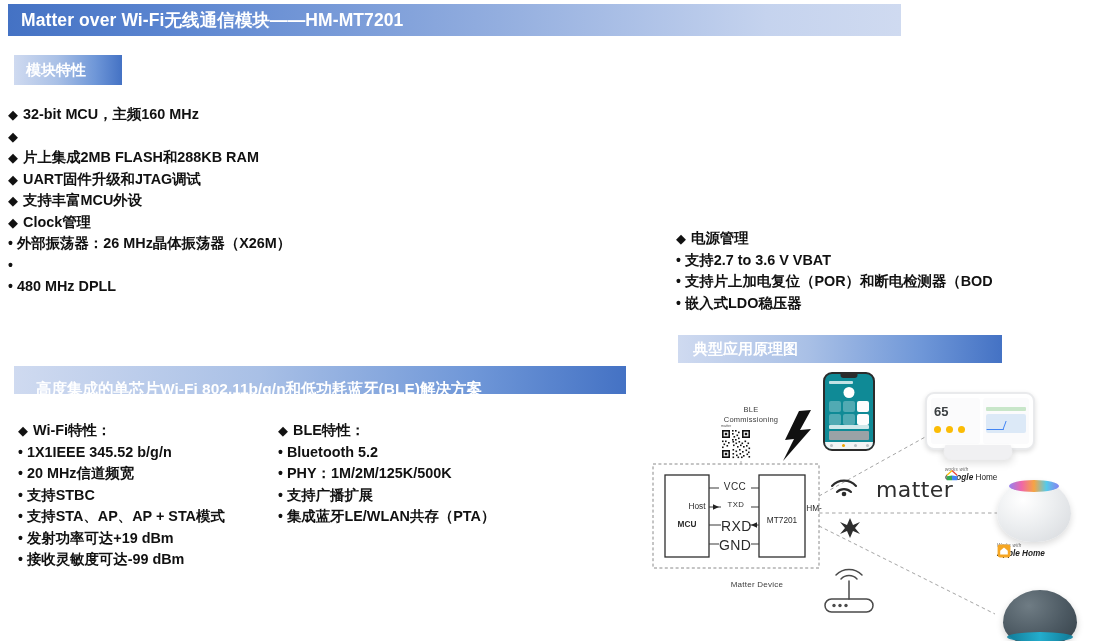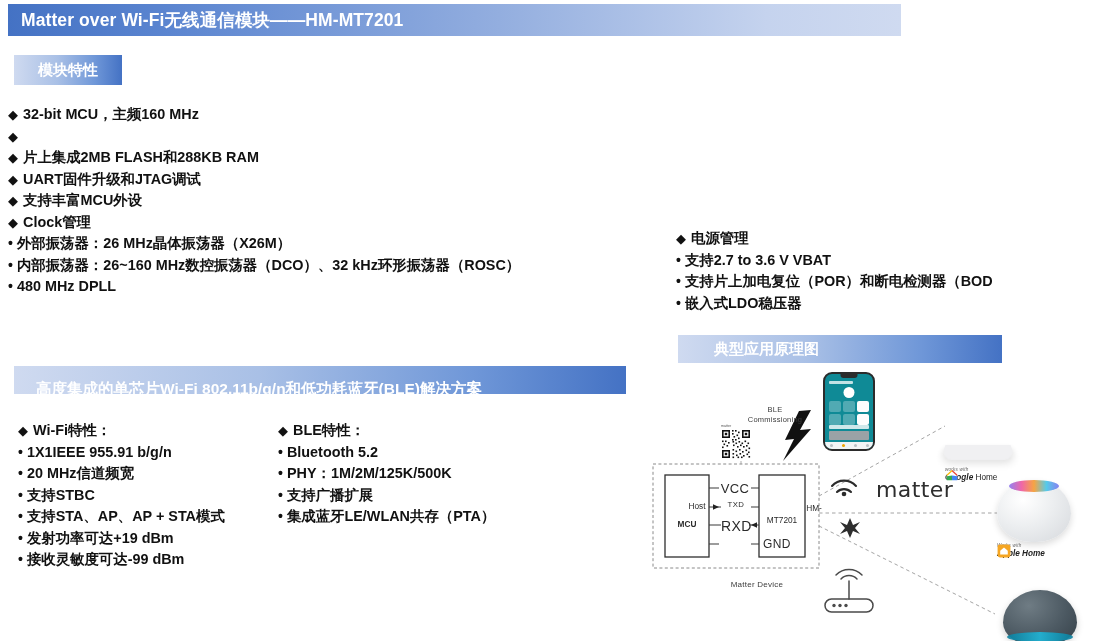--- a/index.html
+++ b/index.html
@@ -20,27 +20,27 @@
   .titlebar .t{
     color:#ffffff;font-size:17.5px;font-weight:700;letter-spacing:.1px;
     padding-left:13px;white-space:nowrap;
   }
 
   
   .badge{
     position:absolute;height:30px;display:flex;align-items:center;
     background:linear-gradient(to right,#cfdaf0 0%,#a9c0e6 40%,#6f97d8 75%,#4472c4 100%);
   }
-  .badge span{color:#fff;font-size:15px;font-weight:700;padding-left:24px;white-space:nowrap;}
+  .badge span{color:#fff;font-size:15px;font-weight:700;padding-left:12px;white-space:nowrap;}
 
   #badge-module{left:14px;top:55px;width:108px;}
   #badge-soc{left:14px;top:366px;width:612px;height:28px;}
   #badge-soc span{font-size:15.5px;padding-left:22px;margin-top:19px;}
   #badge-schematic{left:678px;top:335px;width:324px;height:28px;}
-  #badge-schematic span{font-size:15px;padding-left:36px;}
+  #badge-schematic span{font-size:15px;padding-left:15px;}
 
   
   .list{position:absolute;}
   .li{display:flex;align-items:baseline;white-space:nowrap;line-height:21.5px;}
   .li .mk{flex:0 0 auto;font-weight:700;}
   .li .tx{font-weight:700;}
 
   .lv1{font-size:14.4px;}
   .lv1 .mk{font-size:13px;margin-right:5px;}
   .lv2{font-size:14.4px;}
@@ -110,21 +110,21 @@
   .ww .big em{font-style:normal;font-weight:400;}
   #ww-google{left:300px;top:100px;}
   #ww-apple{left:352px;top:176px;}
 
   
   #matter-logo{position:absolute;left:198px;top:104px;width:160px;height:34px;display:flex;align-items:center;gap:11px;}
   #matter-logo .wm{font-size:22px;color:#2e2e2e;letter-spacing:.4px;font-family:"DejaVu Sans",sans-serif;}
 
   
   .dlabel{position:absolute;font-size:7.5px;color:#3c3c3c;letter-spacing:.25px;text-align:center;line-height:10px;}
-  #lbl-ble{left:92px;top:37px;width:76px;}
+  #lbl-ble{left:68px;top:37px;width:76px;}
   #lbl-matterdev{left:52px;top:212px;width:120px;font-size:8px;}
 
   
   #qrbox{position:absolute;left:74px;top:56px;width:34px;height:42px;}
   #qrbox .mt{position:absolute;left:2px;top:0;font-size:3.6px;color:#555;}
 </style>
 </head>
 <body>
 
 <div class="page">
@@ -160,21 +160,20 @@
       <div class="li lv1">
         <span class="mk">◆</span>
         <span class="tx"> Clock管理</span>
       </div>
       <div class="li lv2">
         <span class="mk">•</span>
         <span class="tx">外部振荡器：26 MHz晶体振荡器（X26M）</span>
       </div>
       <div class="li lv2">
         <span class="mk">•</span>
-        <span class="tx">内部振荡器：26~160 MHz数控振荡器（DCO）、32 kHz环形振荡器（ROSC）</span>
       </div>
       <div class="li lv2">
         <span class="mk">•</span>
         <span class="tx">480 MHz DPLL</span>
       </div>
     </div>
 
   <div class="list" id="list-power">
       <div class="li lv1">
         <span class="mk">◆</span>
@@ -202,21 +201,21 @@
     <span>典型应用原理图</span>
   </div>
 
   <div class="list" id="list-wifi">
       <div class="li lv1">
         <span class="mk">◆</span>
         <span class="tx">Wi-Fi特性：</span>
       </div>
       <div class="li lv2">
         <span class="mk">•</span>
-        <span class="tx">1X1IEEE 955.91 b/g/n</span>
+        <span class="tx">1X1IEEE 345.52 b/g/n</span>
       </div>
       <div class="li lv2">
         <span class="mk">•</span>
         <span class="tx">20 MHz信道频宽</span>
       </div>
       <div class="li lv2">
         <span class="mk">•</span>
         <span class="tx">支持STBC</span>
       </div>
       <div class="li lv2">
@@ -300,24 +299,24 @@
         <rect x="0" y="26" width="48" height="13" rx="6.5"></rect>
         <line x1="24" y1="26" x2="24" y2="8"></line>
         <path d="M16,6 A11,11 0 0 1 32,6"></path>
         <path d="M11,2 A18,18 0 0 1 37,2"></path>
       </g>
       <circle cx="189" cy="237.5" r="1.7" fill="#4a4a4a"></circle>
       <circle cx="195" cy="237.5" r="1.7" fill="#4a4a4a"></circle>
       <circle cx="201" cy="237.5" r="1.7" fill="#4a4a4a"></circle>
     </svg>
 
-    <div style="position:absolute;left:74px;top:113px;width:32px;text-align:center;font-size:13px;color:#2b2b2b;letter-spacing:.4px;">VCC</div>
+    <div style="position:absolute;left:74px;top:113px;width:32px;text-align:center;font-size:10px;color:#2b2b2b;letter-spacing:.4px;">VCC</div>
     <div style="position:absolute;left:76px;top:132px;width:30px;text-align:center;font-size:7.8px;color:#2b2b2b;letter-spacing:.4px;">TXD</div>
     <div style="position:absolute;left:76px;top:150px;width:28px;text-align:center;font-size:14px;color:#2b2b2b;letter-spacing:.4px;">RXD</div>
-    <div style="position:absolute;left:74px;top:169px;width:32px;text-align:center;font-size:12px;color:#2b2b2b;letter-spacing:.4px;margin-left:42px;">GND</div>
+    <div style="position:absolute;left:74px;top:169px;width:32px;text-align:center;font-size:14px;color:#2b2b2b;letter-spacing:.4px;">GND</div>
 
     <div style="position:absolute;left:20px;top:133px;width:64px;text-align:center;font-size:8.3px;color:#2b2b2b;">Host</div>
     <div style="position:absolute;left:20px;top:151px;width:44px;text-align:center;font-size:8.3px;color:#2b2b2b;font-weight:bold;">MCU</div>
 
     <div style="position:absolute;left:114px;top:135px;width:46px;text-align:center;font-size:8.3px;color:#2b2b2b;padding-left:32px;">HM-</div>
     <div style="position:absolute;left:114px;top:147px;width:46px;text-align:center;font-size:8.3px;color:#2b2b2b;">MT7201</div>
 
     <div class="dlabel" id="lbl-matterdev">Matter Device</div>
 
     <div class="dlabel" id="lbl-ble" style="white-space:pre-line;">BLE
@@ -401,20 +400,38 @@
       <div class="photo"></div>
       <div class="bar">
           <b></b>
           <b class="on"></b>
           <b></b>
           <b></b>
         </div>
     </div>
 
     <div class="dev hub">
+      <div class="screen">
+        <div class="inner">
+          <div class="lcol">
+            <div class="lbl">&nbsp;</div>
+            <div class="temp">65</div>
+            <div class="icons">
+                <i></i>
+                <i></i>
+                <i></i>
+              </div>
+          </div>
+          <div class="rcol">
+            <div class="lbl">&nbsp;</div>
+            <div class="grn"></div>
+            <div class="map"></div>
+          </div>
+        </div>
+      </div>
       <div class="stand"></div>
     </div>
 
     <div class="dev homepod">
       <div class="body"></div>
       <div class="top"></div>
     </div>
 
     <div class="dev echo">
       <div class="body"></div>

